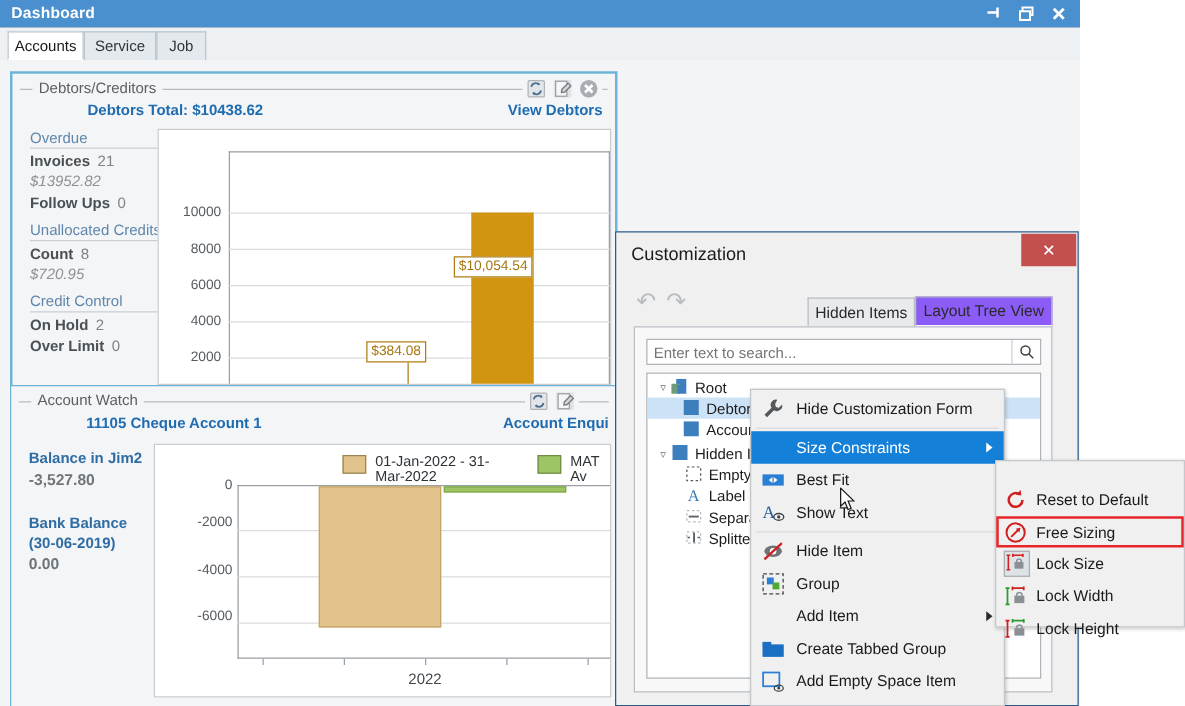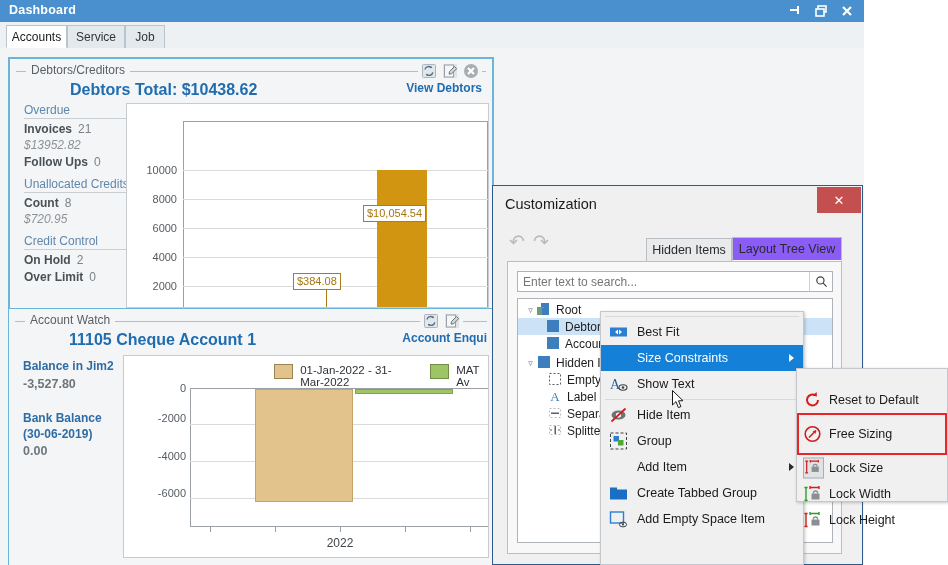--- a/index.html
+++ b/index.html
@@ -32,21 +32,21 @@
 
   
   .panel{position:absolute;background:#f4f5f6;border:1px solid #6cb5d8;box-sizing:border-box;}
   .panel.sel{border:2px solid #6cb5d8;}
   .grp{position:absolute;box-sizing:border-box;}
   .grp-line{position:absolute;left:0;right:0;top:9px;height:1px;background:#b6bcc2;}
   .grp-cap{position:absolute;left:10px;top:1px;background:#f4f5f6;padding:0 5px;font-size:12px;color:#5a6067;}
   .grp-icons{position:absolute;top:1px;display:flex;align-items:center;gap:5px;background:#f4f5f6;padding:0 3px;}
   .gicon{width:16px;height:16px;position:relative;display:block;}
 
-  .title-link{position:absolute;font-size:16px;font-weight:bold;color:#1f6cb0;padding-left:48px;}
+  .title-link{position:absolute;font-size:12px;font-weight:bold;color:#1f6cb0;padding-left:48px;}
   .right-link{position:absolute;font-size:12px;font-weight:bold;color:#1f6cb0;}
 
   
   .stats{position:absolute;font-size:12px;}
   .st-head{color:#5f87ad;font-size:12px;padding-bottom:1px;border-bottom:1px solid #c9ced3;width:110px;}
   .st-row{margin-top:3px;color:#3f4549;}
   .st-row b{font-weight:bold;color:#4a5156;}
   .st-val{color:#7c8287;font-weight:normal;margin-left:6px;}
   .st-money{color:#8d9297;margin-top:2px;font-style:italic;}
 
@@ -401,33 +401,41 @@
                 </svg>
             </span>
             <span>Splitter</span>
           </div>
         </div>
       </div>
     </div>
   </div>
 
   <div class="menu" style="left:600px;top:311px;width:204px;height:254px;padding-top:2px;">
+    <div class="mitem">
+      <span class="micon">
+        <svg width="19" height="19" viewBox="0 0 19 19">
+            <path d="M12.8 2.2a4.3 4.3 0 0 0-4.6 6.5L2.6 14.3l2 2 5.6-5.6a4.3 4.3 0 0 0 6.5-4.6l-2.6 2.6-2.4-.6-.6-2.4z" fill="#56595c"></path>
+          </svg>
+      </span>
+      <span>Hide Customization Form</span>
+    </div>
     <div class="msep"></div>
-    <div class="mitem">
-      <span class="micon">
-        <svg width="19" height="19" viewBox="0 0 19 19">
-            <rect x="1" y="5" width="17" height="9" fill="#2a7fd4"></rect>
-            <path d="M6 9.5l3-2.4v4.8zM13 9.5l-3-2.4v4.8z" fill="#fff"></path>
-          </svg>
-      </span>
-      <span>Best Fit</span>
-    </div>
     <div class="mitem hl">
       <span>Size Constraints</span>
       <span class="marrow"></span>
+    </div>
+    <div class="mitem">
+      <span class="micon">
+        <svg width="19" height="19" viewBox="0 0 19 19">
+            <rect x="1" y="5" width="17" height="9" fill="#2a7fd4"></rect>
+            <path d="M6 9.5l3-2.4v4.8zM13 9.5l-3-2.4v4.8z" fill="#fff"></path>
+          </svg>
+      </span>
+      <span>Best Fit</span>
     </div>
     <div class="mitem">
       <span class="micon">
         <svg width="19" height="19" viewBox="0 0 19 19">
             <text x="1" y="14" font-size="14" fill="#2a5f9e" font-family="Liberation Serif, serif">A</text>
             <ellipse cx="14" cy="13" rx="4" ry="2.7" fill="none" stroke="#3c4146" stroke-width="1.1"></ellipse>
             <circle cx="14" cy="13" r="1.3" fill="#3c4146"></circle>
           </svg>
       </span>
       <span>Show Text</span>
@@ -487,21 +495,21 @@
   <div class="menu" style="left:796px;top:368px;width:152px;height:134px;padding-top:18px;">
     <div class="mitem" style="height:26px;padding-left:32px;">
       <span class="micon" style="left:6px;">
         <svg width="19" height="19" viewBox="0 0 19 19">
             <path d="M15 9.5a5.5 5.5 0 1 1-2.3-4.5" stroke="#d11f1f" stroke-width="2" fill="none"></path>
             <path d="M13.6 1.5l.4 4.4-4.3-.8z" fill="#d11f1f"></path>
           </svg>
       </span>
       <span>Reset to Default</span>
     </div>
-    <div class="mitem boxed" style="height:42px;padding-left:32px;text-align:right;">
+    <div class="mitem boxed" style="height:25px;padding-left:32px;text-align:right;">
       <span class="micon" style="left:6px;">
         <svg width="19" height="19" viewBox="0 0 19 19">
             <circle cx="9.5" cy="9.5" r="7.3" fill="none" stroke="#d11f1f" stroke-width="1.6"></circle>
             <path d="M6 13 L13 6" stroke="#d11f1f" stroke-width="1.6"></path>
             <path d="M13 6 L9.6 6.4 L12.6 9.4 Z" fill="#d11f1f"></path>
           </svg>
       </span>
       <span>Free Sizing</span>
     </div>
     <div class="mitem" style="height:26px;padding-left:32px;">

